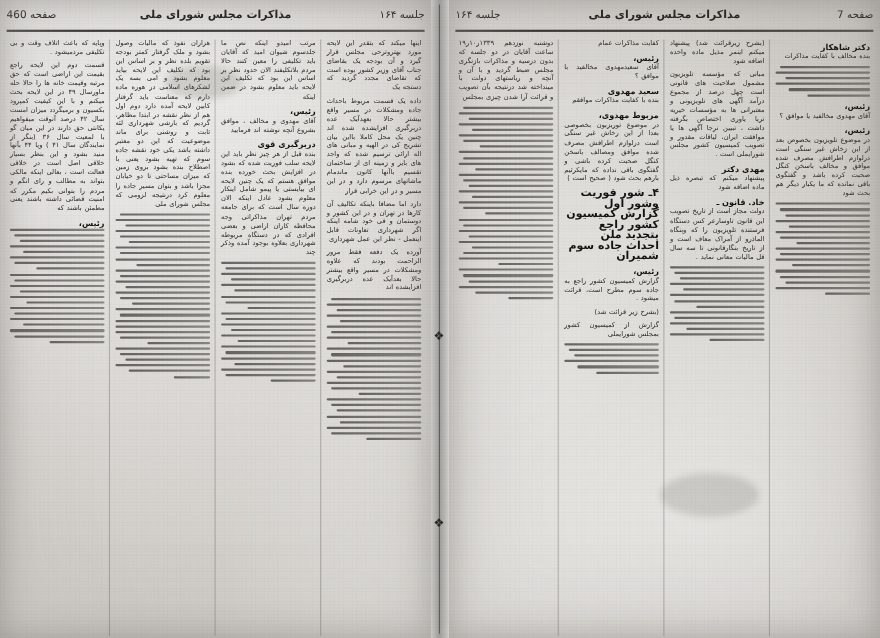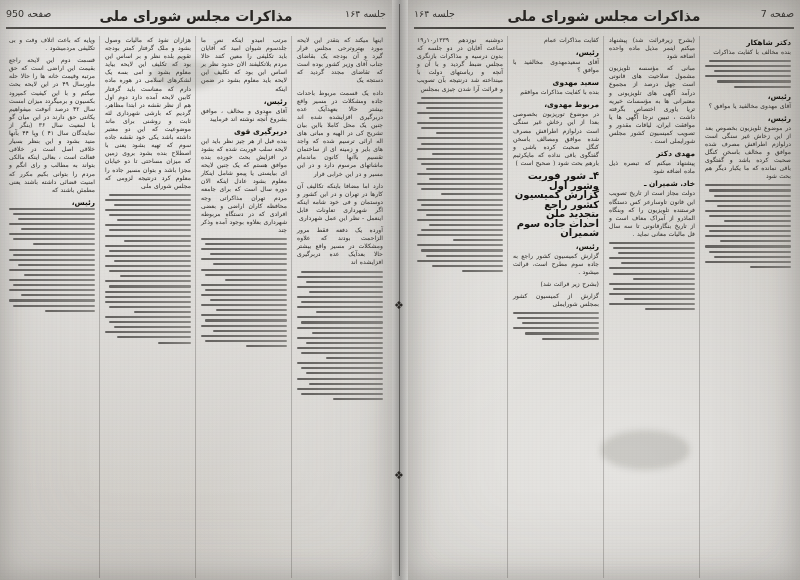--- a/index.html
+++ b/index.html
@@ -28,21 +28,21 @@
   .page.right{left:408px;width:392px;}
   .gutter{
     position:absolute;left:392px;top:0;width:16px;height:580px;
     background:linear-gradient(90deg,rgba(0,0,0,.10),rgba(0,0,0,.28) 45%,rgba(0,0,0,.26) 55%,rgba(0,0,0,.08));
   }
   .gutter .seam{position:absolute;left:7px;top:4px;width:1px;height:572px;background:#4a4845;opacity:.75;}
   .gutter .mark{position:absolute;left:2px;width:10px;height:12px;color:#2a2825;font-size:11px;line-height:12px;text-align:center;}
   .hdr{position:absolute;left:6px;right:6px;top:8px;height:26px;}
   .hdr .row{display:flex;justify-content:space-between;align-items:baseline;
     direction:rtl;font-size:9.5px;color:#2c2a27;letter-spacing:.2px;}
-  .hdr .ctr{position:absolute;left:0;right:0;top:0;text-align:center;font-size:14px;color:#24221f;font-weight:bold;}
+  .hdr .ctr{position:absolute;left:0;right:0;top:0;text-align:center;font-size:10px;color:#24221f;font-weight:bold;}
   .hdr .rule{position:absolute;left:0;right:0;top:19px;height:2px;
     background:linear-gradient(90deg,#3a3834,#1d1b19 20%,#2b2926 70%,#45433f);opacity:.85;}
   .cols{position:absolute;left:5px;right:5px;top:36px;bottom:2px;display:flex;direction:rtl;gap:1px;}
   .col{flex:1;position:relative;padding:0 4px;overflow:hidden;}
   .col + .col{border-right:1px solid rgba(60,58,54,.28);}
   .ln{
     height:2.05px;margin:0 0 3.05px 0;border-radius:1px;
     background:linear-gradient(90deg,rgba(30,28,26,.80),rgba(46,44,40,.62));
     opacity:.78;
   }
@@ -66,21 +66,21 @@
 </style>
 </head>
 <body>
 
 <div id="scan">
 
   <div class="page left">
     <div class="hdr">
       <div class="row">
         <span>جلسه ۱۶۴</span>
-        <span>صفحه 950</span>
+        <span>صفحه 460</span>
       </div>
       <div class="ctr">مذاکرات مجلس شورای ملی</div>
       <div class="rule"></div>
     </div>
 
     <div class="cols">
 
       <div class="col">
         <div class="txt blk">اینها میکند که بتقدر این لایحه مورد بهتروترحی مجلس قرار گیرد و آن بودجه یک بقاضای جناب آقای وزیر کشور بوده است که تقاضای مجدد گردید که دستجه یک</div>
         <div class="txt blk">داده یک قسمت مربوط باحداث جاده ومشکلات در مسیر واقع بیشتر حالا بعهدآیک عده دربرگیری افزایشده شده اند چنین یک محل کاملا بااین بیان تشریح کی در الهیه و مبانی های اله ارائی ترسیم شده که واجد های بایر و زمینه ای از ساختمان تقسیم باآنها کانون ماندمام ماشاتهای مرسوم دارد و در این مسیر و در این خرابی قرار</div>
@@ -268,21 +268,21 @@
           <div class="ln s100"></div>
             <div class="ln s48"></div>
         </div>
       </div>
 
       <div class="col">
         <div class="txt blk">(بشرح زیرقرائت شد) پیشنهاد میکنم اینمر مذیل ماده واحده اضافه شود</div>
         <div class="txt blk">مبانی که مؤسسه تلویزیون مشمول صلاحیت های قانونی است چهل درصد از مجموع درآمد آگهی های تلویزیونی و معتبرانی ها به مؤسسات خیریه تریا یاوری اختصاص بگرفته داشت ، تبیین نرجا آگهی ها یا موافقت ایران، لیاقات مقدور و تصویب کمیسیون کشور مجلس شورایملی است .</div>
         <div class="sname">مهدی دکتر</div>
         <div class="txt blk">پیشنهاد میکنم که تبصره ذیل ماده اضافه شود</div>
-        <div class="sname">خاد. شمیران ـ</div>
+        <div class="sname">خاد. قانون ـ</div>
         <div class="txt blk">دولت مجاز است از تاریخ تصویب این قانون تاوسارعر کس دستگاه فرستنده تلویزیون را که وبنگاه الماذرو از آمراک معاف است و از تاریخ بنگارقانونی تا سه سال قل مالیات معانی نماید .</div>
         <div class="blk">
           <div class="ln s100"></div>
             <div class="ln s95"></div>
             <div class="ln s90"></div>
           <div class="ln s100"></div>
             <div class="ln s86"></div>
             <div class="ln s100"></div>
           <div class="ln s95"></div>
             <div class="ln s72"></div>

